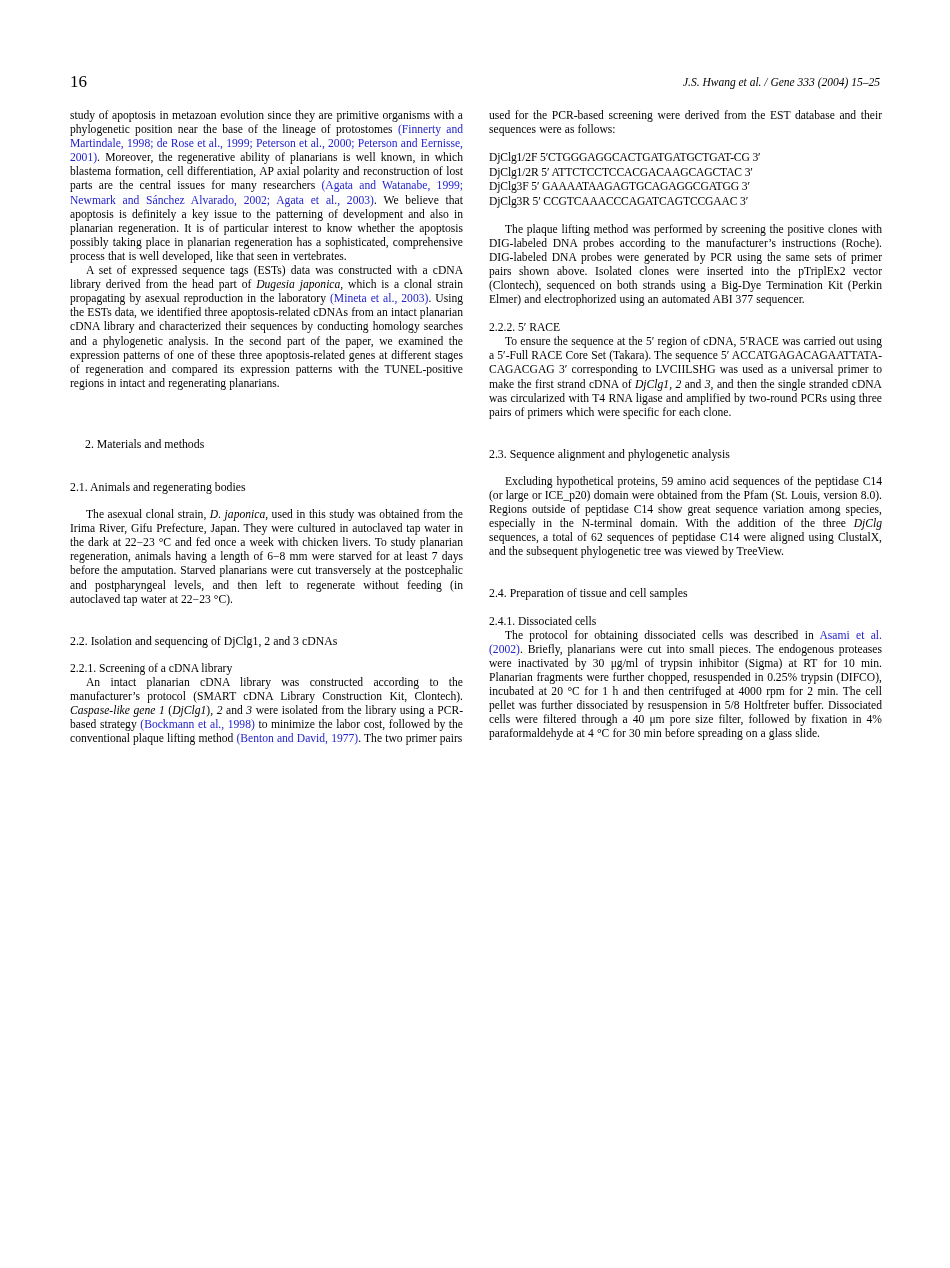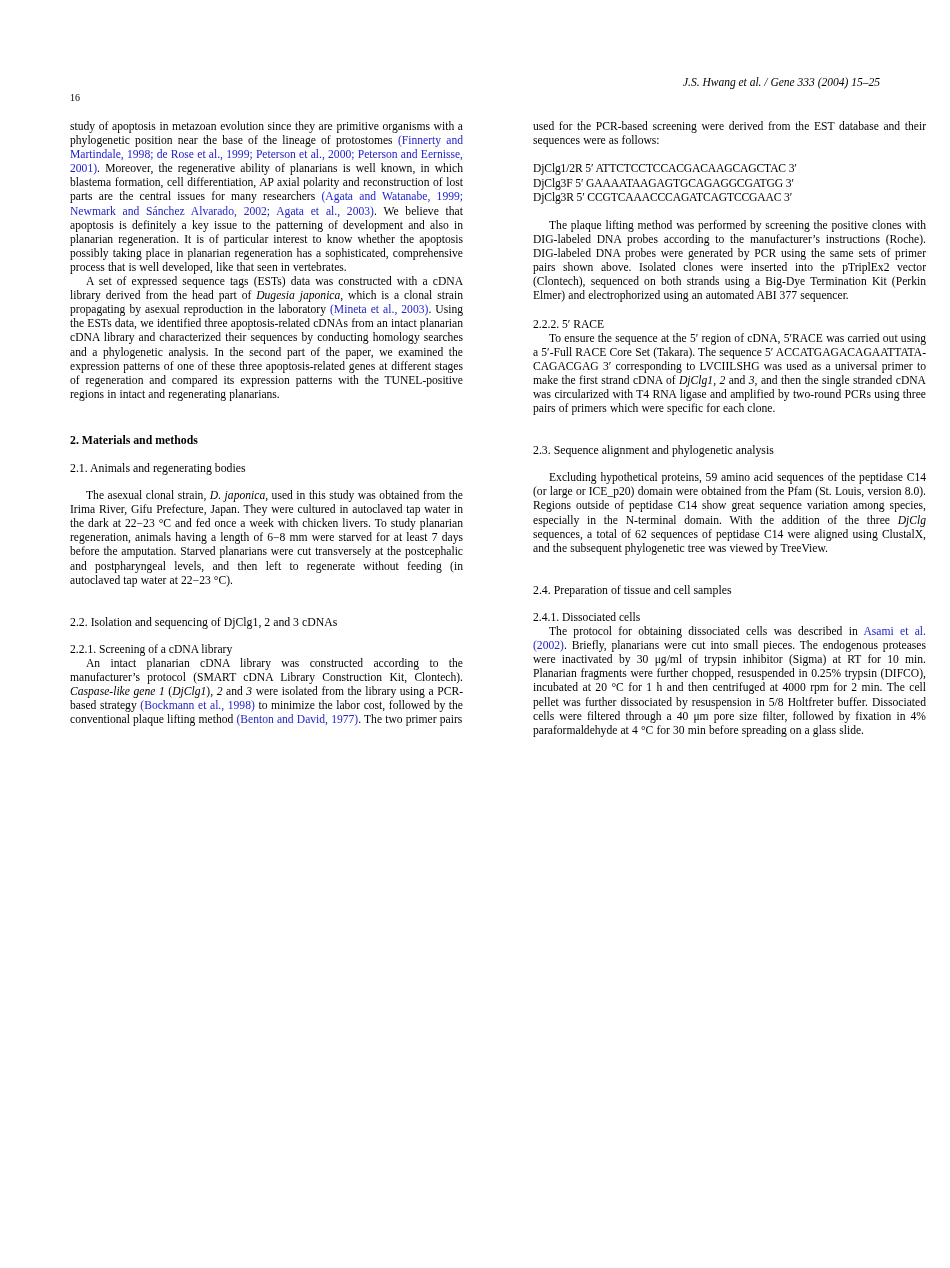--- a/index.html
+++ b/index.html
@@ -31,72 +31,72 @@
     top: 74px;
     width: 810px;
     height: 16px;
     font-size: 11.5px;
     font-style: italic;
     line-height: 16px;
   }
   .folio {
     position: absolute;
     left: 0;
-    top: 16px;
+    top: 0;
     font-style: normal;
-    font-size: 10px;
+    font-size: 17px;
   }
   .head-center {
     position: absolute;
     left: 0;
     top: 0;
     width: 810px;
     text-align: right;
     font-style: italic;
     font-size: 11.5px;
   }
 
   
   .columns {
     position: absolute;
     left: 70px;
-    top: 120px;
+    top: 109px;
     width: 812px;
     height: 1110px;
   }
   .col {
     position: absolute;
     top: 0;
     width: 393px;
   }
   .col-left  { left: 0; }
-  .col-right { left: 419px; margin-left: 44px; }
+  .col-right { left: 419px; }
 
   
   p.para {
     margin: 0;
     font-size: 11.6px;
     line-height: 14.1px;
     text-align: justify;
     text-justify: inter-word;
     hyphens: manual;
     word-spacing: 0.02em;
   }
   p.para.indent {
     text-indent: 16px;
   }
   p.para.noindent {
     text-indent: 0;
   }
 
   
   h2.h-main {
-    margin: 0;
+    margin: 15px;
     font-size: 11.8px;
-    font-weight: bold;
+    font-weight: normal;
     line-height: 14.1px;
   }
   h3.h-sub {
     margin: 0;
     font-size: 11.8px;
     font-weight: normal;
     line-height: 14.1px;
   }
   h4.h-subsub {
     margin: 0;
@@ -166,20 +166,21 @@
       <p class="para indent"><span>An intact planarian cDNA library was constructed according to the manufacturer’s protocol (SMART cDNA Library Construction Kit, Clontech). </span><span class="it">Caspase-like gene 1</span><span> (</span><span class="it">DjClg1</span><span>), </span><span class="it">2</span><span> and </span><span class="it">3</span><span> were isolated from the library using a PCR-based strategy </span><span class="ref">(Bockmann et al., 1998)</span><span> to minimize the labor cost, followed by the conventional plaque lifting method </span><span class="ref">(Benton and David, 1977)</span><span>. The two primer pairs</span></p>
 
     </div>
 
     <div class="col col-right">
 
       <p class="para noindent"><span>used for the PCR-based screening were derived from the EST database and their sequences were as follows:</span></p>
 
       <div class="gap-before-seq"></div>
       <div class="seq-block">
+        <div class="seq-line">DjClg1/2F 5′CTGGGAGGCACTGATGATGCTGAT-CG 3′</div>
         <div class="seq-line">DjClg1/2R  5′  ATTCTCCTCCACGACAAGCAGCTAC  3′</div>
         <div class="seq-line">DjClg3F  5′  GAAAATAAGAGTGCAGAGGCGATGG  3′</div>
         <div class="seq-line">DjClg3R  5′  CCGTCAAACCCAGATCAGTCCGAAC   3′</div>
       </div>
       <div class="gap-after-seq"></div>
 
       <p class="para indent"><span>The plaque lifting method was performed by screening the positive clones with DIG-labeled DNA probes according to the manufacturer’s instructions (Roche). DIG-labeled DNA probes were generated by PCR using the same sets of primer pairs shown above. Isolated clones were inserted into the pTriplEx2 vector (Clontech), sequenced on both strands using a Big-Dye Termination Kit (Perkin Elmer) and electrophorized using an automated ABI 377 sequencer.</span></p>
 
       <div class="gap-before-h4"></div>
       <h4 class="h-subsub">2.2.2. 5′ RACE</h4>

